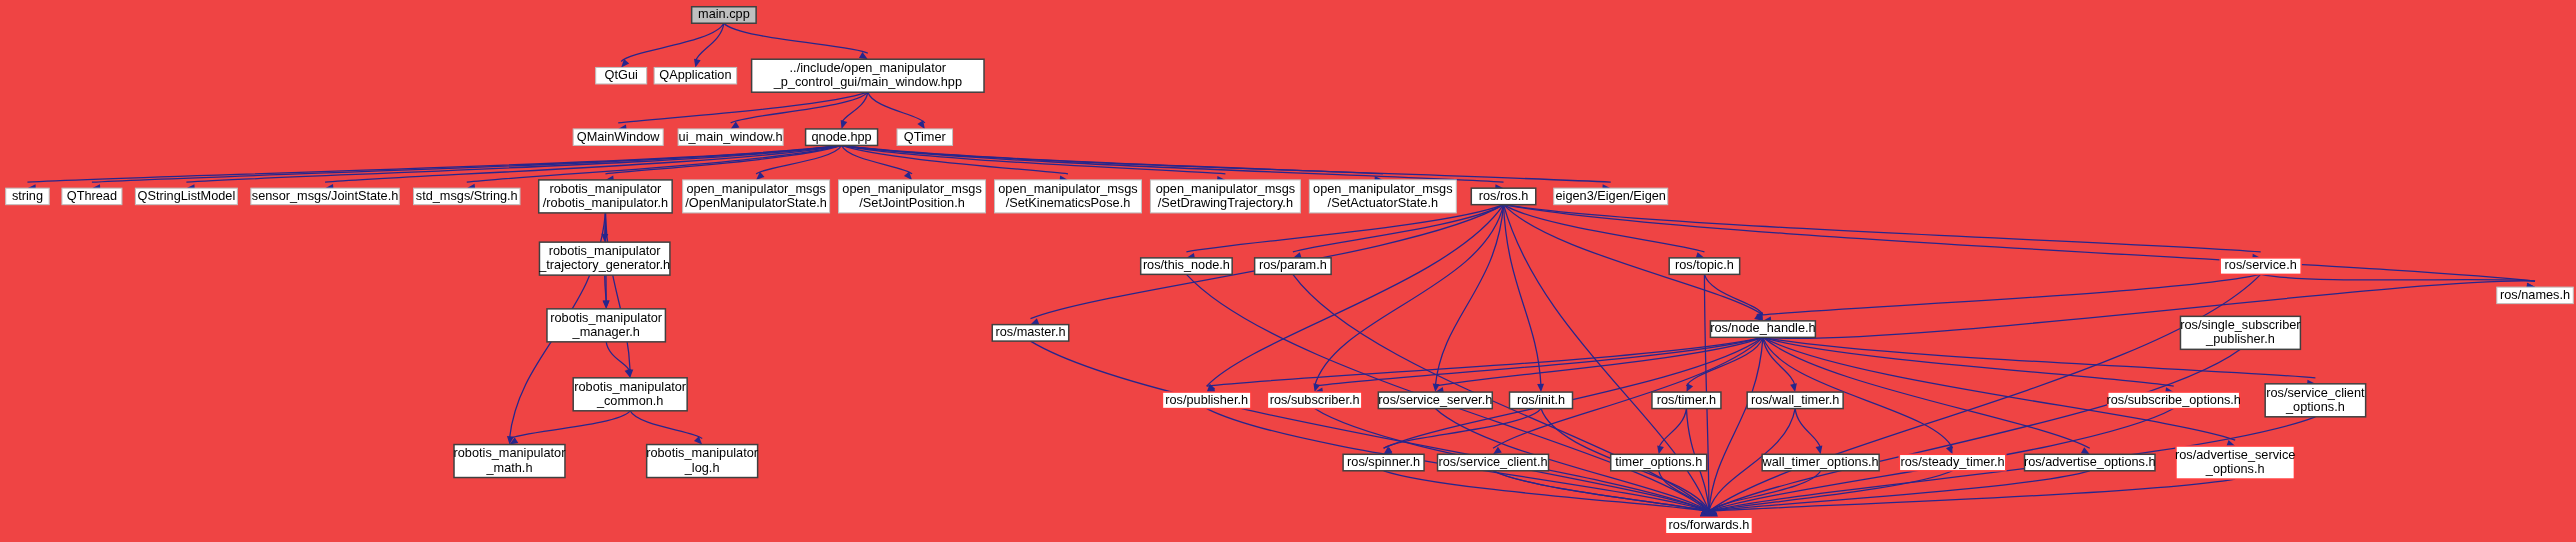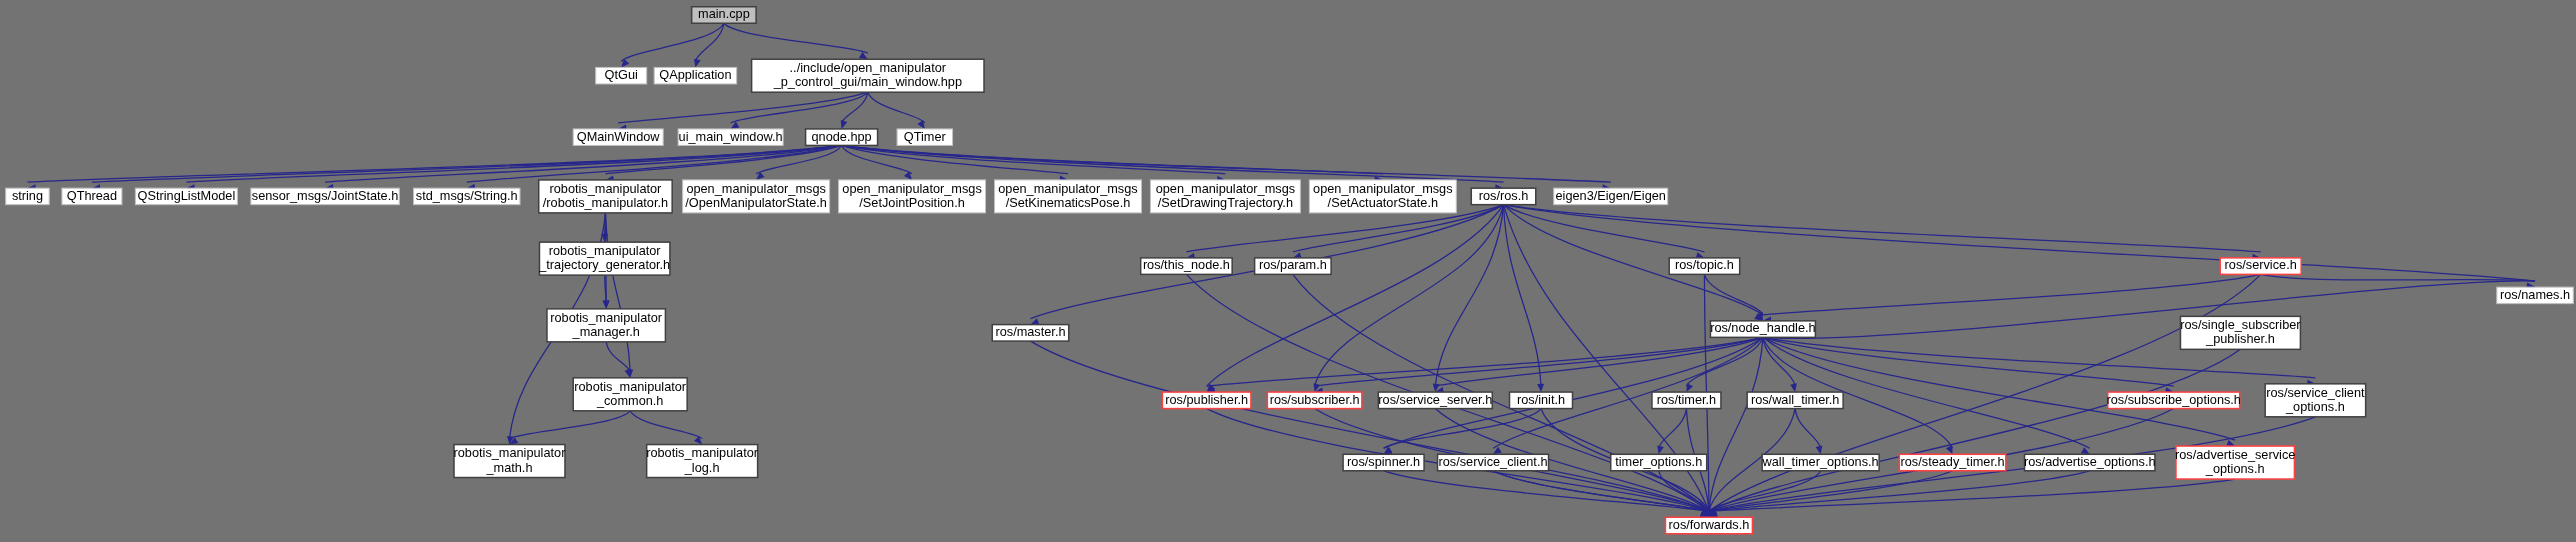--- a/index.html
+++ b/index.html
@@ -1,17 +1,17 @@
 <!DOCTYPE html>
 <html style="font-size:12px"><head>
 <meta charset="utf-8">
 <style>
   html,body{margin:0;padding:0;background:#ffffff;}
   body{font-family:"Liberation Sans", sans-serif;}
-  #graph-wrap{position:relative;width:2576px;height:542px;background:#737373;overflow:hidden;}
+  #graph-wrap{position:relative;width:2576px;height:542px;background:#ef4444;overflow:hidden;}
   svg#graph{display:block;width:2576px;height:542px;}
   .node-rect{fill:#ffffff;}
   .node-rect.root{fill:#bfbfbf;stroke:#404040;stroke-width:2;}
   .node-rect.solid{fill:#ffffff;stroke:#404040;stroke-width:2;}
   .node-rect.thin{fill:#ffffff;stroke:#c0c0c0;stroke-width:1.4;}
   .node-rect.red{fill:#ffffff;stroke:#ff4040;stroke-width:2;}
   .node-label{font-family:"Liberation Sans", sans-serif;font-size:17px;fill:#000000;text-anchor:middle;dominant-baseline:middle;}
   .edge{fill:none;stroke:#26268c;stroke-width:1.7;}
   .arrow-head{fill:#26268c;}
 </style>

